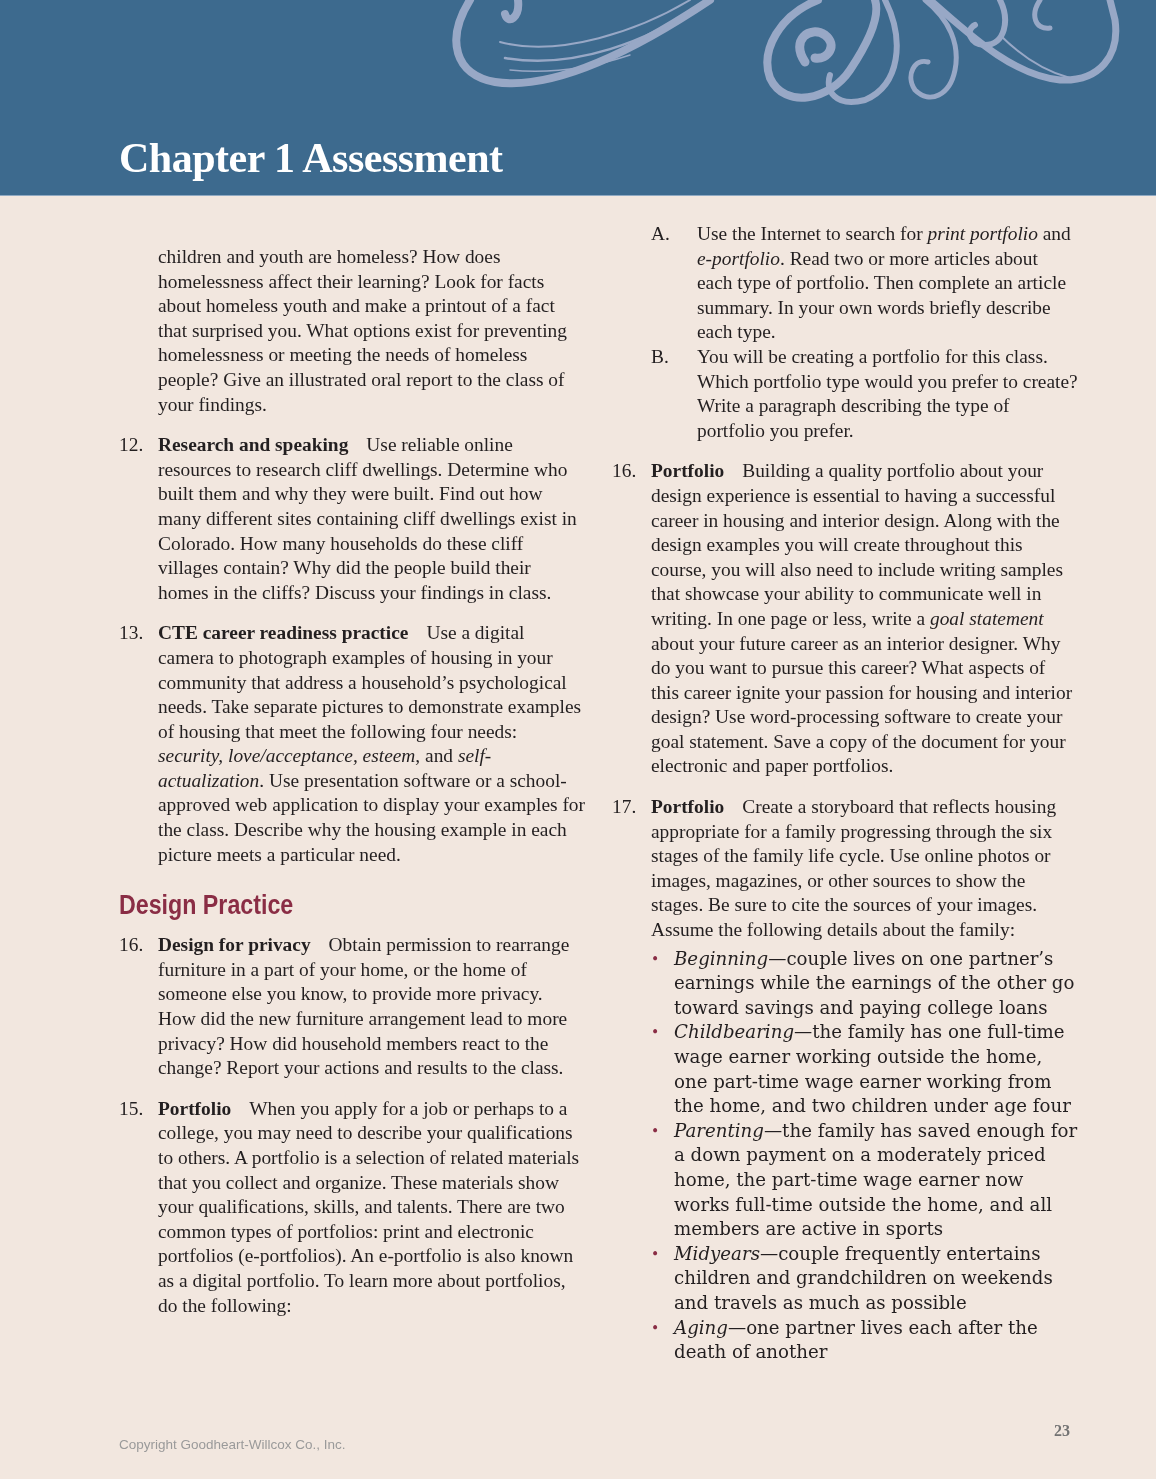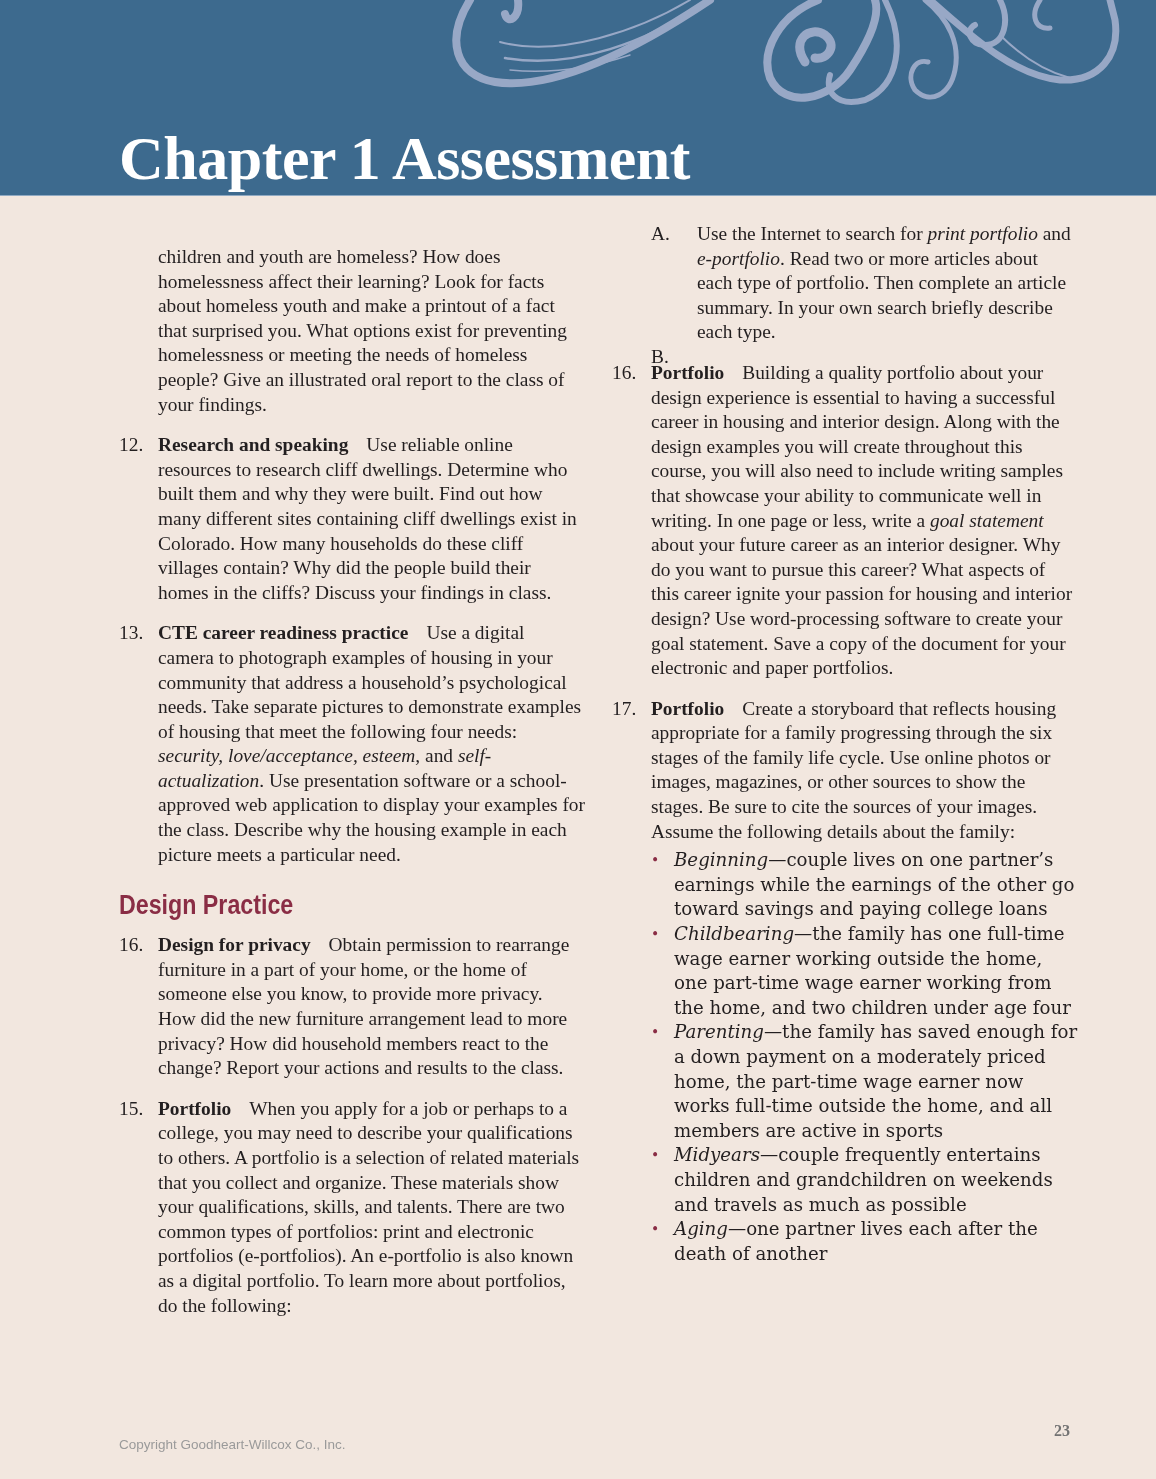--- a/index.html
+++ b/index.html
@@ -14,21 +14,21 @@
     position: absolute; left: 0; top: 0; width: 1156px; height: 195px;
     background: #3d6a8e;
     border-bottom: 1px solid #8fa9c2;
     overflow: hidden;
   }
   .header svg.swirl { position: absolute; left: 0; top: 0; }
   .title {
     position: absolute; left: 119px; top: 128px;
     font-family: "Liberation Serif", "DejaVu Serif", serif;
     font-weight: bold;
-    font-size: 62px; line-height: 60px;
+    font-size: 42px; line-height: 60px;
     color: #ffffff;
     letter-spacing: -0.5px;
   }
   .col {
     position: absolute; top: 222px;
     font-family: "Liberation Serif", "DejaVu Serif", serif;
     font-size: 19.4px; line-height: 24.6px;
   }
   .col.left { left: 119px; width: 466px; }
   .col.right { left: 612px; width: 466px; }
@@ -117,24 +117,25 @@
   <div class="gap"></div>
   <div class="item">
     <span class="num">15.</span>
     <span class="lead">Portfolio</span><span>When you apply for a job or perhaps to a college, you may need to describe your qualifications to others. A portfolio is a selection of related materials that you collect and organize. These materials show your qualifications, skills, and talents. There are two common types of portfolios: print and electronic portfolios (e-portfolios). An e-portfolio is also known as a digital portfolio. To learn more about portfolios, do the following:</span>
   </div>
 </div>
 
 <div class="col right">
   <div class="sub">
     <span class="letter">A.</span>
-    <span>Use the Internet to search for </span><i>print portfolio</i><span> and </span><i>e-portfolio</i><span>. Read two or more articles about each type of portfolio. Then complete an article summary. In your own search briefly describe each type.</span>
+    <span>Use the Internet to search for </span><i>print portfolio</i><span> and </span><i>e-portfolio</i><span>. Read two or more articles about each type of portfolio. Then complete an article summary. In your own words briefly describe each type.</span>
   </div>
   <div class="sub">
     <span class="letter">B.</span>
+    <span>You will be creating a portfolio for this class. Which portfolio type would you prefer to create? Write a paragraph describing the type of portfolio you prefer.</span>
   </div>
 
   <div class="gap"></div>
   <div class="item">
     <span class="num">16.</span>
     <span class="lead">Portfolio</span><span>Building a quality portfolio about your design experience is essential to having a successful career in housing and interior design. Along with the design examples you will create throughout this course, you will also need to include writing samples that showcase your ability to communicate well in writing. In one page or less, write a </span><i>goal statement</i><span> about your future career as an interior designer. Why do you want to pursue this career? What aspects of this career ignite your passion for housing and interior design? Use word-processing software to create your goal statement. Save a copy of the document for your electronic and paper portfolios.</span>
   </div>
 
   <div class="gap"></div>
   <div class="item">

